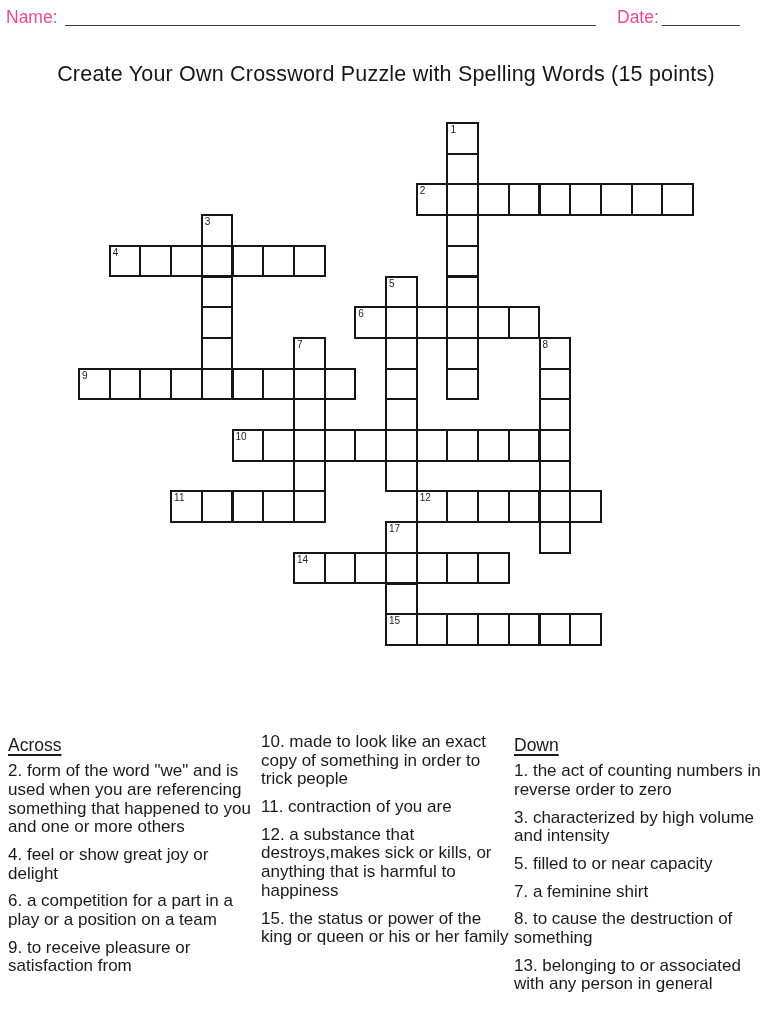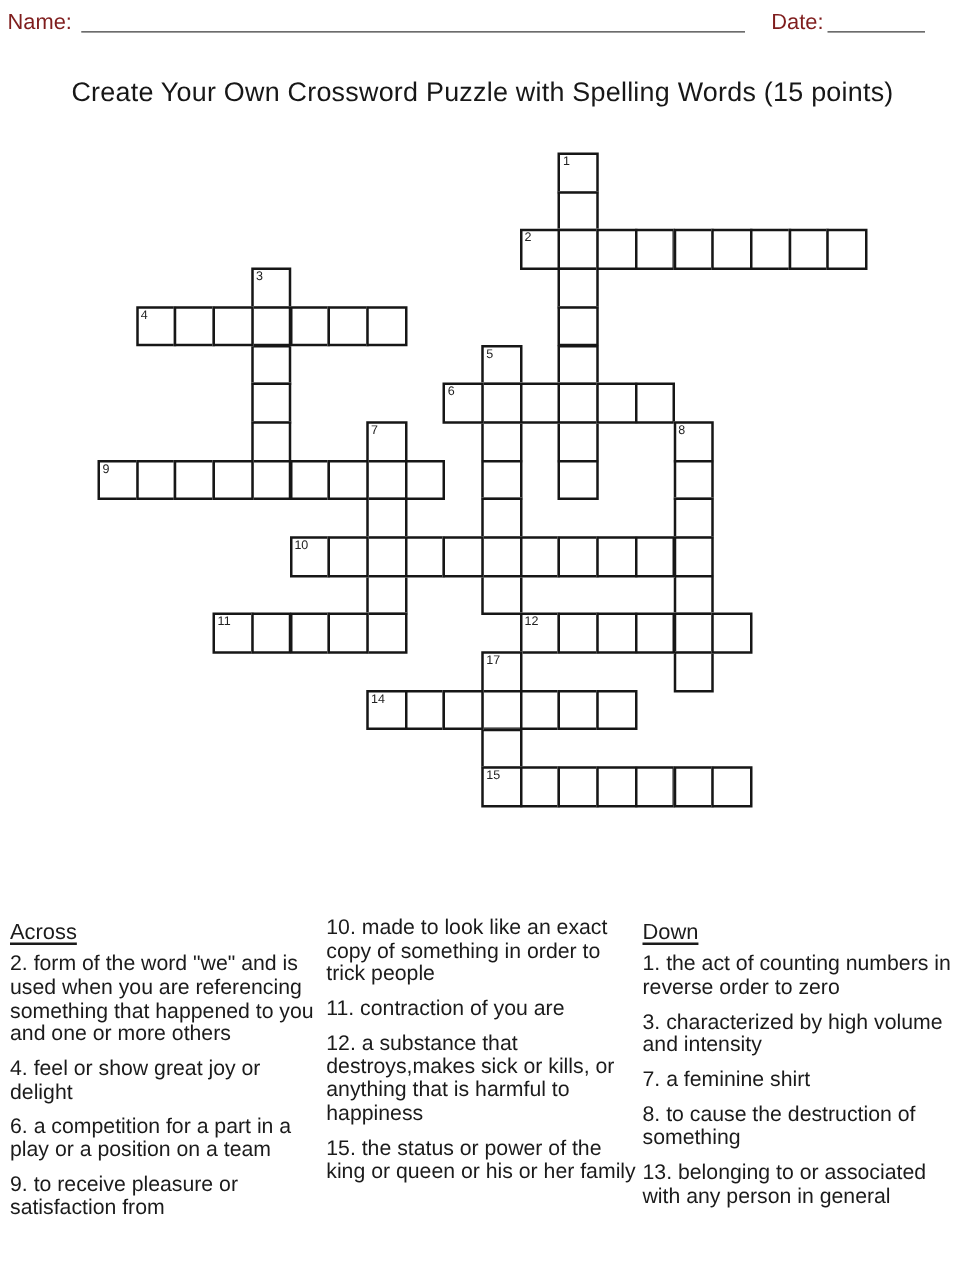--- a/index.html
+++ b/index.html
@@ -3,21 +3,21 @@
 <meta charset="utf-8">
 <style>
   html,body{margin:0;padding:0;background:#ffffff;}
   body{
     width:772px;height:1024px;position:relative;overflow:hidden;
     font-family:"Liberation Sans","DejaVu Sans",sans-serif;color:#161616;
   }
   .sheet{position:absolute;inset:0;background:#fff;}
 
   
-  .hdr-label{position:absolute;top:7px;font-size:17.5px;color:#7f1d1d;}
+  .hdr-label{position:absolute;top:7px;font-size:17.5px;color:#ec4899;}
   #name-label{left:6px;}
   #date-label{left:617px;}
   .blank-line{position:absolute;top:25px;height:0;border-top:1.7px solid #3d3d3d;}
   #name-line{left:65px;width:531px;}
   #date-line{left:662px;width:78px;}
 
   
   .title{
     position:absolute;top:62px;left:0;width:772px;text-align:center;
     font-size:21.5px;font-weight:400;color:#171717;letter-spacing:.2px;
@@ -201,19 +201,20 @@
         <p class="clue"><b>12.</b> a substance that destroys,makes sick or kills, or anything that is harmful to happiness</p>
         <p class="clue"><b>15.</b> the status or power of the king or queen or his or her family</p>
       </div>
   </div>
 
   <div class="ccol" id="ccol3">
     <div class="chead">Down</div>
     <div id="down-list">
         <p class="clue"><b>1.</b> the act of counting numbers in reverse order to zero</p>
         <p class="clue"><b>3.</b> characterized by high volume and intensity</p>
+        <p class="clue"><b>5.</b> filled to or near capacity</p>
         <p class="clue"><b>7.</b> a feminine shirt</p>
         <p class="clue"><b>8.</b> to cause the destruction of something</p>
         <p class="clue"><b>13.</b> belonging to or associated with any person in general</p>
       </div>
   </div>
 
 </div>
 
 </body></html>

